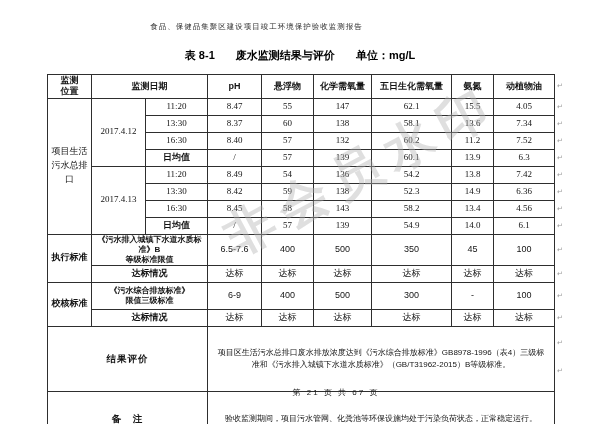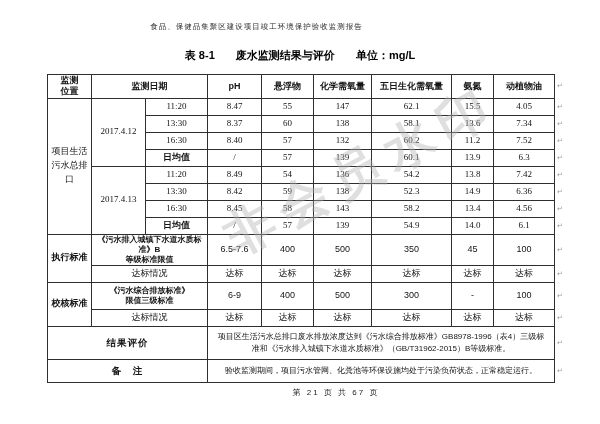--- a/index.html
+++ b/index.html
@@ -24,24 +24,24 @@
     overflow:hidden;
   }
   tr.head td{font-weight:bold;height:22px;font-size:9px;}
   .loc-head-inner{display:inline-block;width:22px;line-height:1.25;}
   tr.data td{height:16px;font-family:Liberation Serif, serif;}
   .loc-cell{line-height:1.55;padding:0 3px;}
   .bold{font-weight:bold;}
   .std-name{font-weight:bold;font-size:8px;line-height:1.25;height:26px;padding:0 2px;}
   .std-name span{display:block;}
   .std-label{font-weight:bold;}
-  .status-label{font-weight:normal;height:16px;}
+  .status-label{font-weight:bold;height:16px;}
   .result-row td{height:30px;}
   .result-label{font-weight:bold;font-size:9.5px;letter-spacing:1px;text-align:center;}
-  .long-text{font-size:8px;line-height:1.45;padding:1px 6px;}
+  .long-text{font-size:8px;line-height:1.45;padding:17px 6px;}
   .remark-row td{height:20px;margin-top:10px;}
   .watermark{
     position:absolute;left:228px;top:208px;transform:rotate(-28deg);
     transform-origin:0 50%;font-size:50px;font-weight:bold;letter-spacing:10px;
     color:rgba(178,178,178,0.42);white-space:nowrap;pointer-events:none;z-index:5;
   }
   .page-footer{
     position:absolute;top:387px;left:0;width:600px;text-align:center;
     font-size:8px;color:#1d1d1d;letter-spacing:2px;margin-left:36px;
   }

